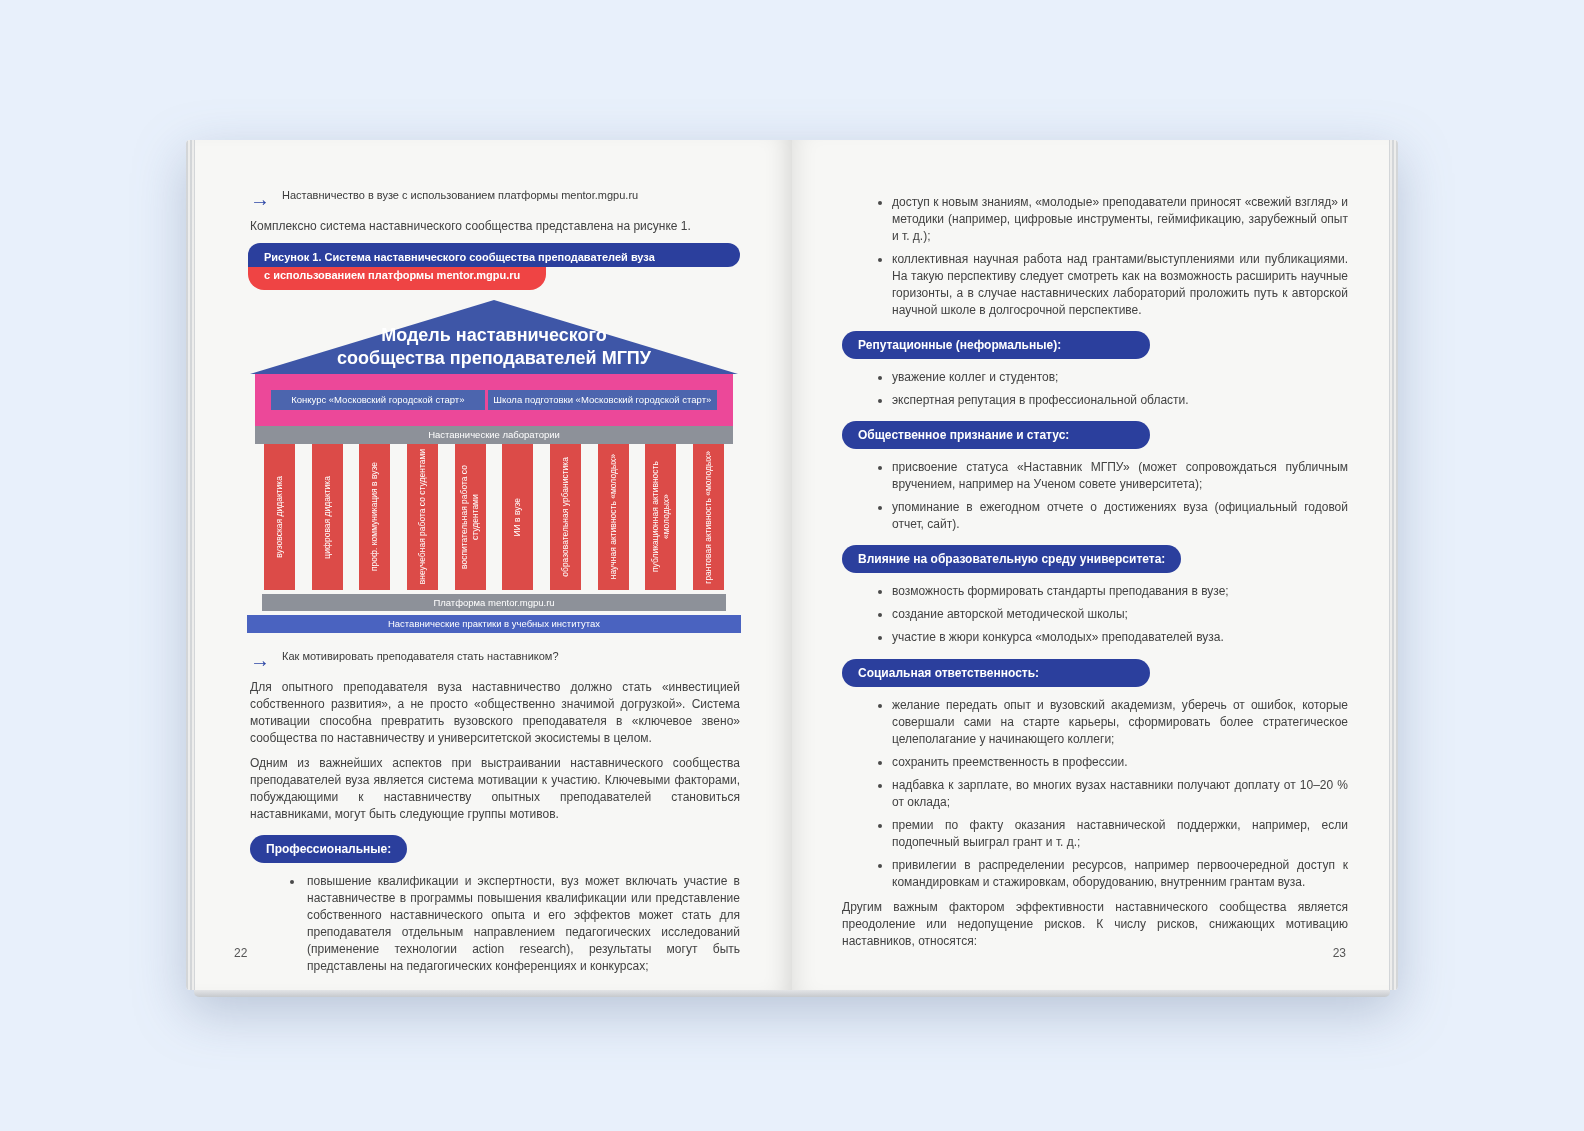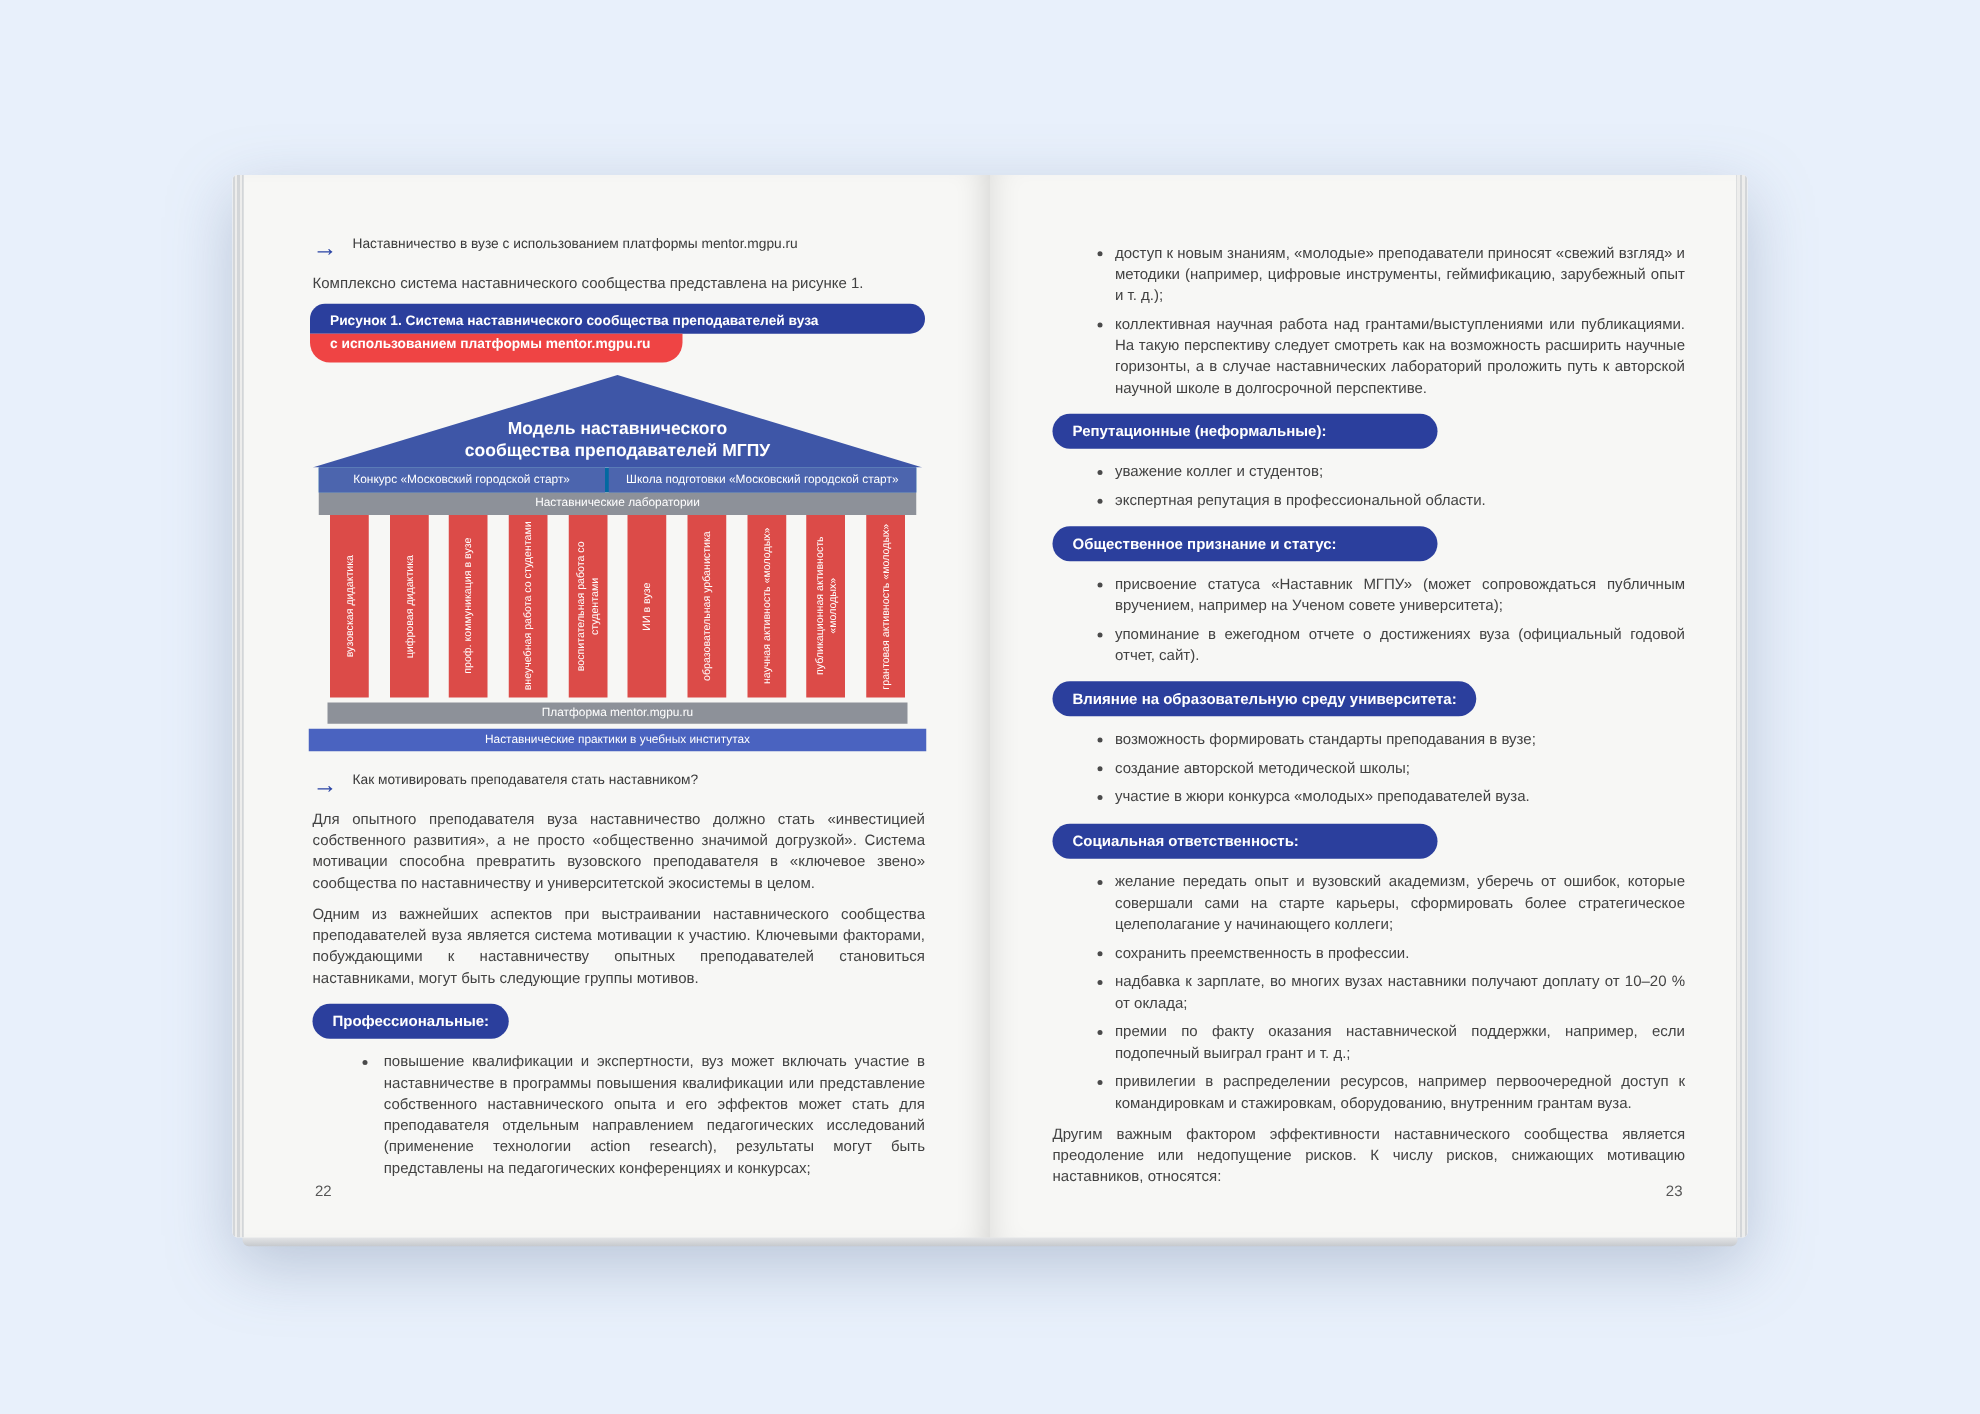--- a/index.html
+++ b/index.html
@@ -57,22 +57,22 @@
   }
   .figcap-l2{
     background:#ef4444;color:#fff;font-weight:bold;font-size:11px;
     padding:2px 26px 9px 16px;border-radius:0 0 16px 16px;width:fit-content;
   }
 
   
   .temple{width:488px;margin:10px 0 14px 0;}
   .roof{position:relative;height:74px;}
   .roof-shape{position:absolute;inset:0;background:#3e56a7;clip-path:polygon(50% 0,100% 100%,0 100%);}
-  .roof-text{position:absolute;bottom:5px;width:100%;text-align:center;color:#fff;font-weight:bold;font-size:14px;line-height:1.25;}
-  .boxes{display:flex;gap:3px;margin:0 5px;background:#0369a1;padding:0;box-sizing:border-box;}
+  .roof-text{position:absolute;bottom:5px;width:100%;text-align:center;color:#fff;font-weight:bold;font-size:18px;line-height:1.25;}
+  .boxes{display:flex;gap:3px;margin:0 5px;background:#ec4899;padding:16px;box-sizing:border-box;}
   .box{background:#4c65ae;color:#fff;font-size:9.5px;text-align:center;padding:5px 2px;line-height:1.1;}
   .box-l{flex:0 0 47%;}
   .box-r{flex:1;}
   .bar{color:#fff;text-align:center;font-size:9.5px;padding:3px 16px;line-height:1.2;}
   .bar-gray{background:#8d9199;}
   .labs{margin:0 5px;}
   .cols{display:flex;justify-content:space-between;margin:0 5px;padding:0 9px;height:146px;background:#f7f7f5;}
   .col{width:31px;background:#dc4b48;display:flex;align-items:center;justify-content:center;}
   .col span{
     writing-mode:vertical-rl;transform:rotate(180deg);
@@ -86,21 +86,21 @@
     background:#2b3f9d;color:#fff;font-weight:bold;font-size:12px;
     border-radius:15px;padding:7px 16px;width:fit-content;margin:12px 0 10px 0;
   }
   .pill-wide{min-width:276px;box-sizing:content-box;}
   .bullet{display:flex;gap:13px;margin:6px 0;padding-left:40px;}
   .page-right .bullet{padding-left:36px;gap:10px;}
   .dot{flex:0 0 auto;width:4px;height:4px;border-radius:50%;background:#4a4a4a;margin-top:7px;}
   .btxt{font-size:12px;color:#424242;text-align:justify;line-height:1.42;}
 
   .pagenum{position:absolute;bottom:30px;font-size:12px;color:#555;}
-  .pagenum-left{left:66px;}
+  .pagenum-left{left:48px;}
   .pagenum-right{right:52px;}
 </style>
 </head>
 <body>
 
 <div class="book">
 
   <div class="page page-left">
 
     <div class="h-row">

